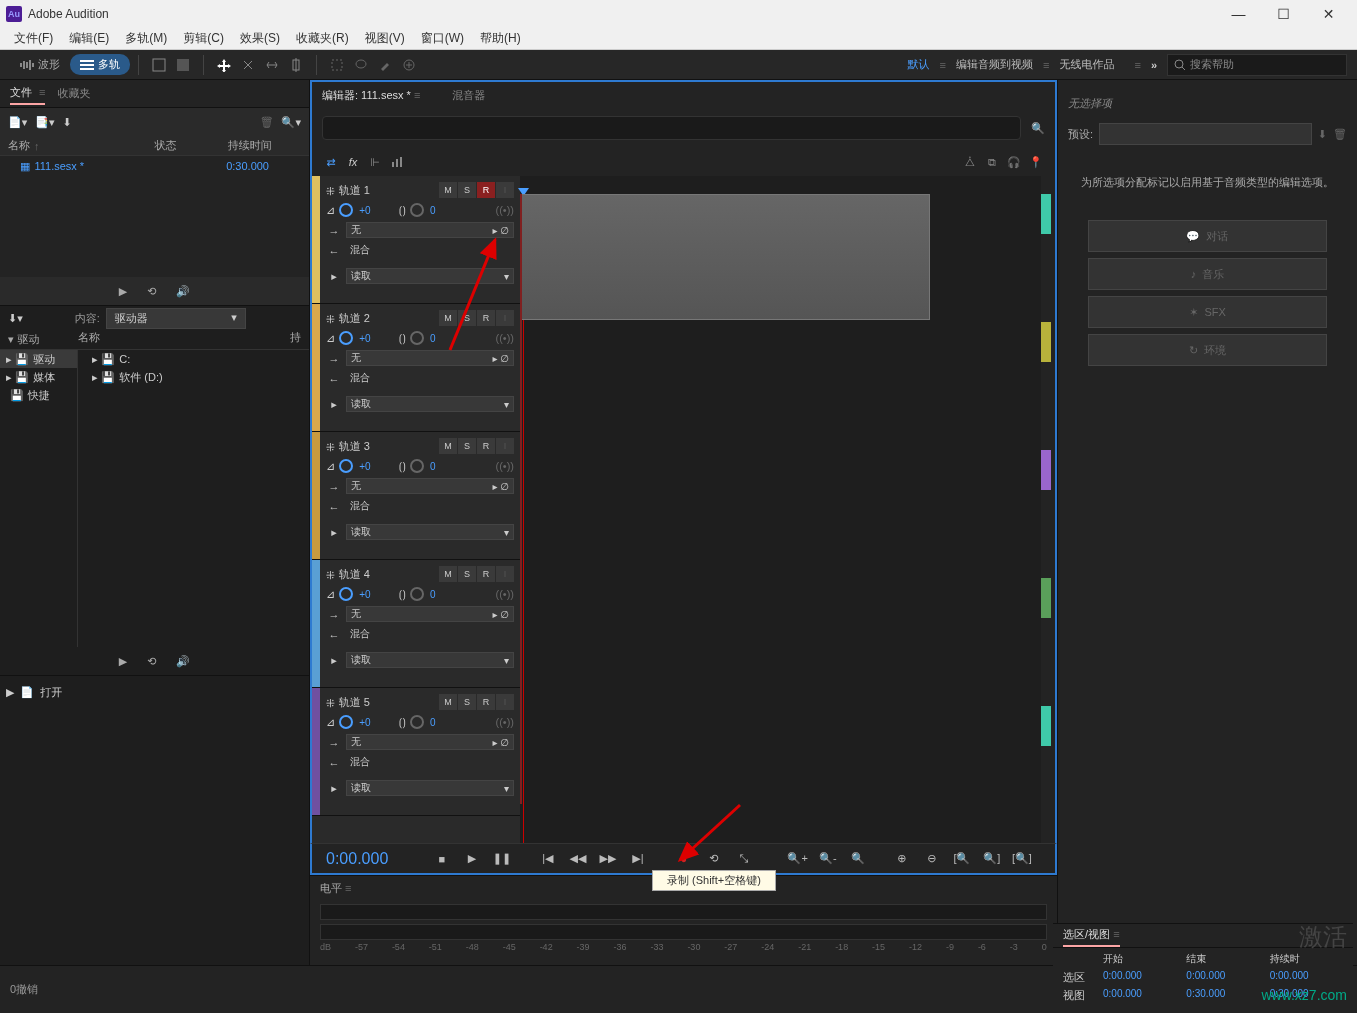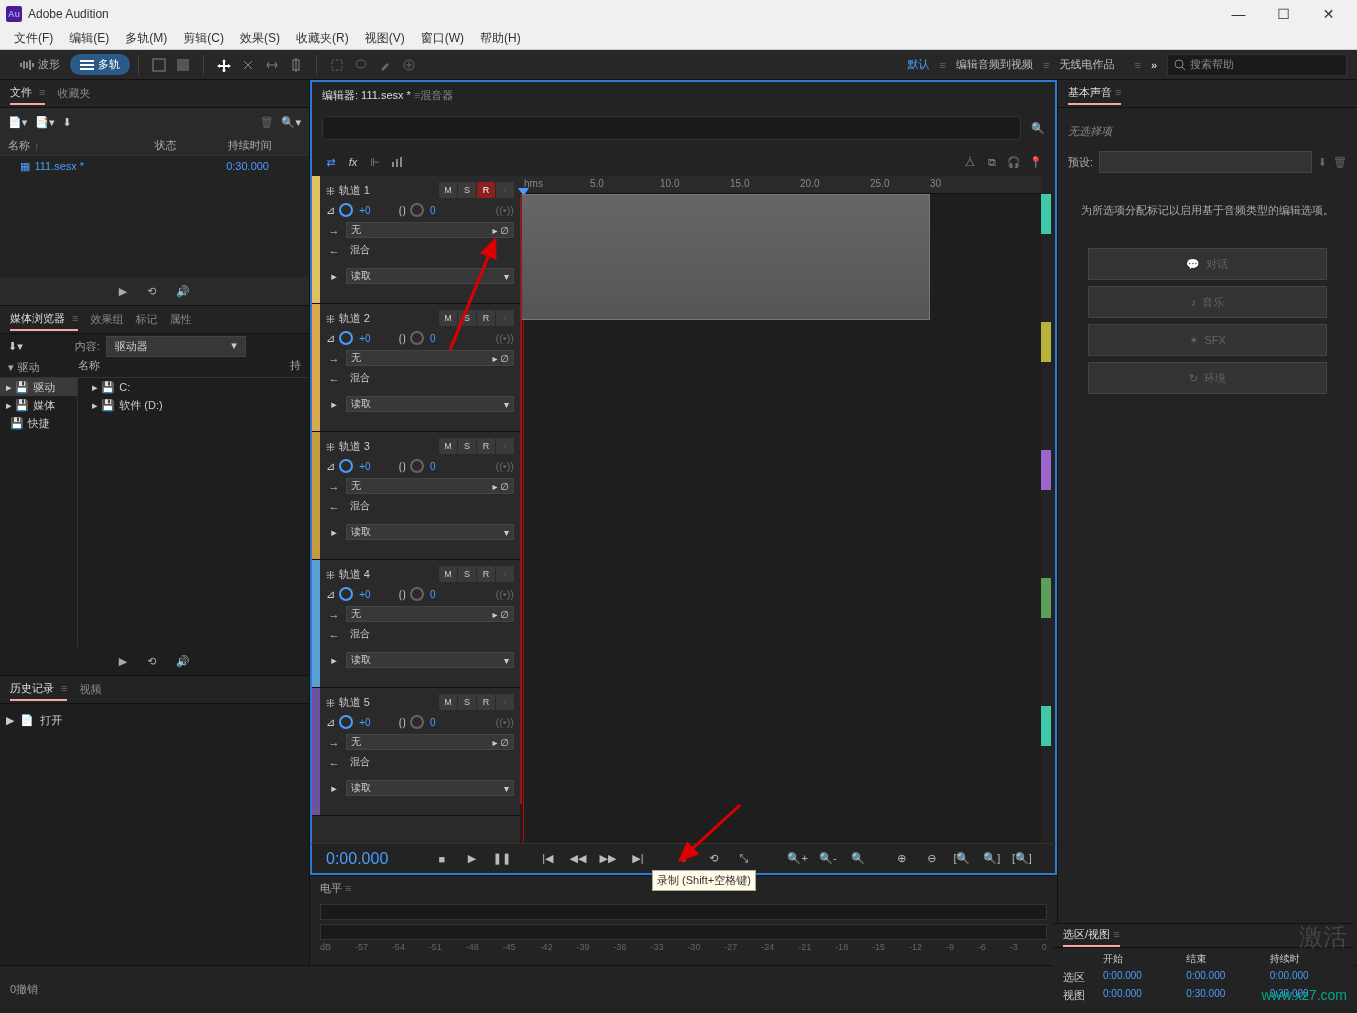--- a/index.html
+++ b/index.html
@@ -64,21 +64,21 @@
 .media .treerow { height:18px; display:flex; align-items:center; padding:0 6px; color:#ccc; gap:4px; }
 .media .treerow.sel { background:#3a3a3a; }
 .media .mbottom { height:28px; display:flex; align-items:center; justify-content:center; gap:20px; }
 
 
 .history { flex:1; border-top:1px solid #111; display:flex; flex-direction:column; }
 .history .hlist { flex:1; padding:6px; }
 .history .hrow { height:20px; display:flex; align-items:center; gap:6px; color:#ccc; }
 
 
-.editortabs { height:28px; display:flex; align-items:center; padding:0 10px; gap:0; background:#232323; border:2px solid #2e7ad1; border-bottom:none; }
+.editortabs { height:28px; display:flex; align-items:center; padding:0 10px; gap:32px; background:#232323; border:2px solid #2e7ad1; border-bottom:none; }
 .editortabs .etab { color:#888; }
 .editortabs .etab.active { color:#ddd; }
 .overview { height:40px; background:#232323; border-left:2px solid #2e7ad1; border-right:2px solid #2e7ad1; display:flex; align-items:center; padding:0 10px; }
 .overview .ovbox { flex:1; height:24px; background:#1a1a1a; border:1px solid #333; border-radius:4px; }
 .overview .ovicon { margin-left:10px; }
 
 
 .mttoolbar { height:28px; background:#232323; border-left:2px solid #2e7ad1; border-right:2px solid #2e7ad1; display:flex; align-items:center; padding:0 8px; }
 .mtbtn { width:22px; height:22px; display:flex; align-items:center; justify-content:center; color:#888; }
 .mtbtn.active { color:#4a9eff; }
@@ -141,21 +141,21 @@
 .selview .svgrid { padding:4px 10px; }
 .selview .svrow { display:flex; gap:10px; height:18px; }
 .selview .svcell { flex:1; color:#4a9eff; font-size:10px; }
 .selview .svlbl { width:30px; color:#ccc; }
 .selview .svhdrc { flex:1; color:#ccc; font-size:10px; }
 
 
 .status { height:48px; background:#232323; border-top:1px solid #111; display:flex; align-items:center; padding:0 10px; color:#999; }
 
 
-.tooltip { position:absolute; background:#fffbe6; border:1px solid #aaa; color:#333; padding:2px 4px; font-size:11px; z-index:100; }
+.tooltip { position:absolute; background:#fffbe6; border:1px solid #aaa; color:#333; padding:2px 14px; font-size:11px; z-index:100; }
 
 
 .redarrow { position:absolute; z-index:50; pointer-events:none; }
 
 
 .watermark { position:absolute; right:10px; bottom:60px; color:#444; font-size:24px; z-index:60; }
 .watermark2 { position:absolute; right:10px; bottom:10px; color:#0a8; font-size:14px; z-index:60; }
 
 svg { display:block; }
 </style>
@@ -309,26 +309,20 @@
         </div>
       </div>
       <div class="fbottom">
         <span>▶</span>
         <span>⟲</span>
         <span>🔊</span>
       </div>
     </div>
 
     <div class="media">
-      <div class="panelhdr">
-        <span class="ptab active"><span>媒体浏览器</span><span class="menu3"> ≡</span></span>
-        <span class="ptab">效果组</span>
-        <span class="ptab">标记</span>
-        <span class="ptab">属性</span>
-      </div>
       <div class="mtoolbar">
         <span style="color:#ccc">⬇▾</span>
         <span style="width:40px"></span>
         <span class="mlabel">内容:</span>
         <div class="mdrop">
             <span>驱动器</span>
             <span>▾</span>
           </div>
       </div>
       <div class="mhdr2">
@@ -371,24 +365,20 @@
         </div>
       </div>
       <div class="mbottom">
         <span>▶</span>
         <span>⟲</span>
         <span>🔊</span>
       </div>
     </div>
 
     <div class="history">
-      <div class="panelhdr">
-        <span class="ptab active"><span>历史记录</span><span class="menu3"> ≡</span></span>
-        <span class="ptab">视频</span>
-      </div>
       <div class="hlist">
         <div class="hrow">
             <span>▶</span>
             <span>📄</span>
             <span>打开</span>
           </div>
       </div>
     </div>
   </div>
 
@@ -646,29 +636,20 @@
                 <span class="arrow">▸</span>
                 <div class="dropdown">
                   <span>读取</span>
                   <span>▾</span>
                 </div>
               </div>
      </div>
    </div>
         </div>
       <div class="trackarea">
-        <div class="timeline-ruler" style="position:relative;left:0;right:0">
-          <span class="tick" style="left:4px">hms</span>
-          <span class="tick" style="left:70px">5.0</span>
-          <span class="tick" style="left:140px">10.0</span>
-          <span class="tick" style="left:210px">15.0</span>
-          <span class="tick" style="left:280px">20.0</span>
-          <span class="tick" style="left:350px">25.0</span>
-          <span class="tick" style="left:410px">30</span>
-        </div>
         <div class="playhead" style="top:18px"></div>
         <div class="trackclip wf" style="top:18px;left:0;width:410px;height:126px;"></div>
 
         <div style="position:absolute;top:18px;left:0;width:2px;height:610px;background:#802020;z-index:5"></div>
       </div>
       <div class="colorstrip" id="colorstrip" style="padding-top:18px">
           <div class="colorchip" style="background:#3fc9a9"></div>
           <div class="colorchip" style="background:#b8b23b"></div>
           <div class="colorchip" style="background:#9966cc"></div>
           <div class="colorchip" style="background:#5a9f5a"></div>
@@ -733,23 +714,20 @@
               <span>-6</span>
               <span>-3</span>
               <span>0</span>
             </div>
         </div>
       </div>
     </div>
   </div>
 
   <div class="rightpanel">
-    <div class="rhdr panelhdr">
-        <span class="ptab active"><span>基本声音</span> <span style="color:#666">≡</span></span>
-      </div>
     <div class="rbox">
       <div class="rmsg" style="font-style:italic">无选择项</div>
       <div class="rpreset">
         <span>预设:</span>
         <div class="rdrop"></div>
         <span style="color:#666">⬇</span>
         <span style="color:#666">🗑</span>
       </div>
       <div class="rhint">为所选项分配标记以启用基于音频类型的编辑选项。</div>
       <div class="rbtn">

